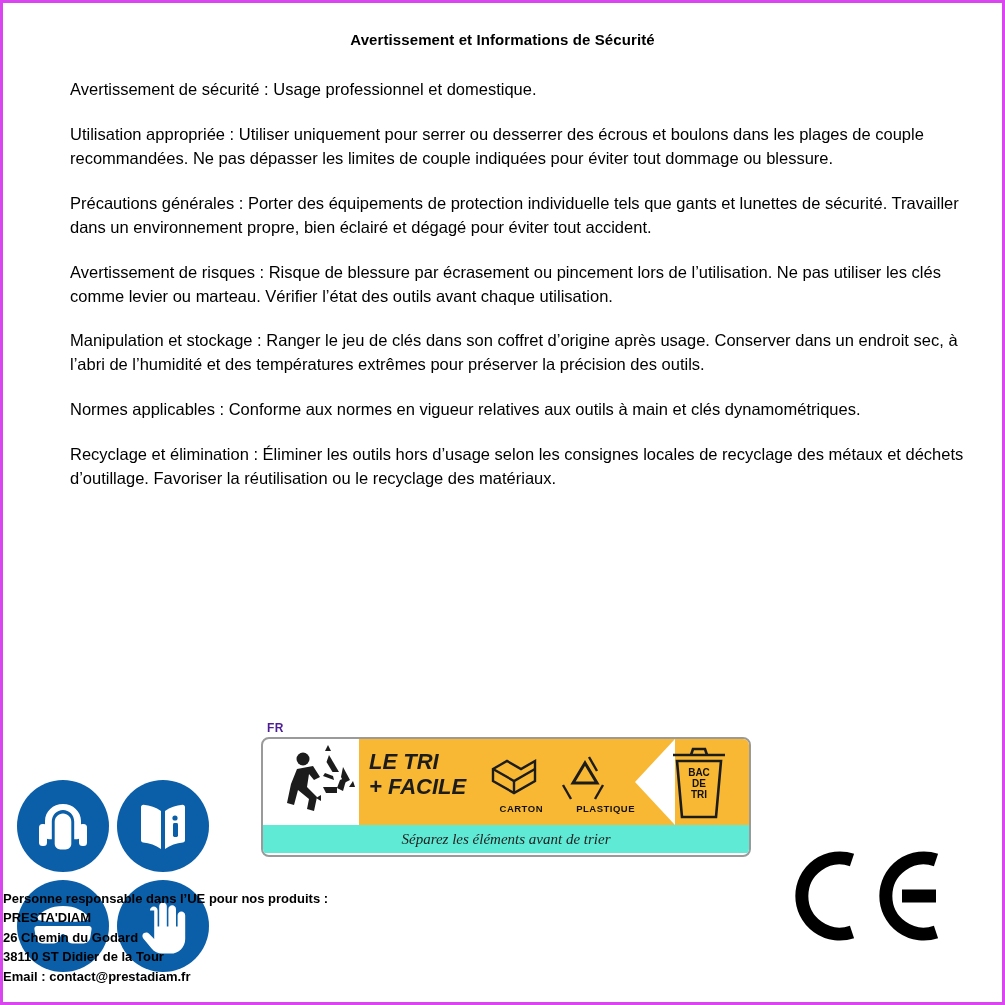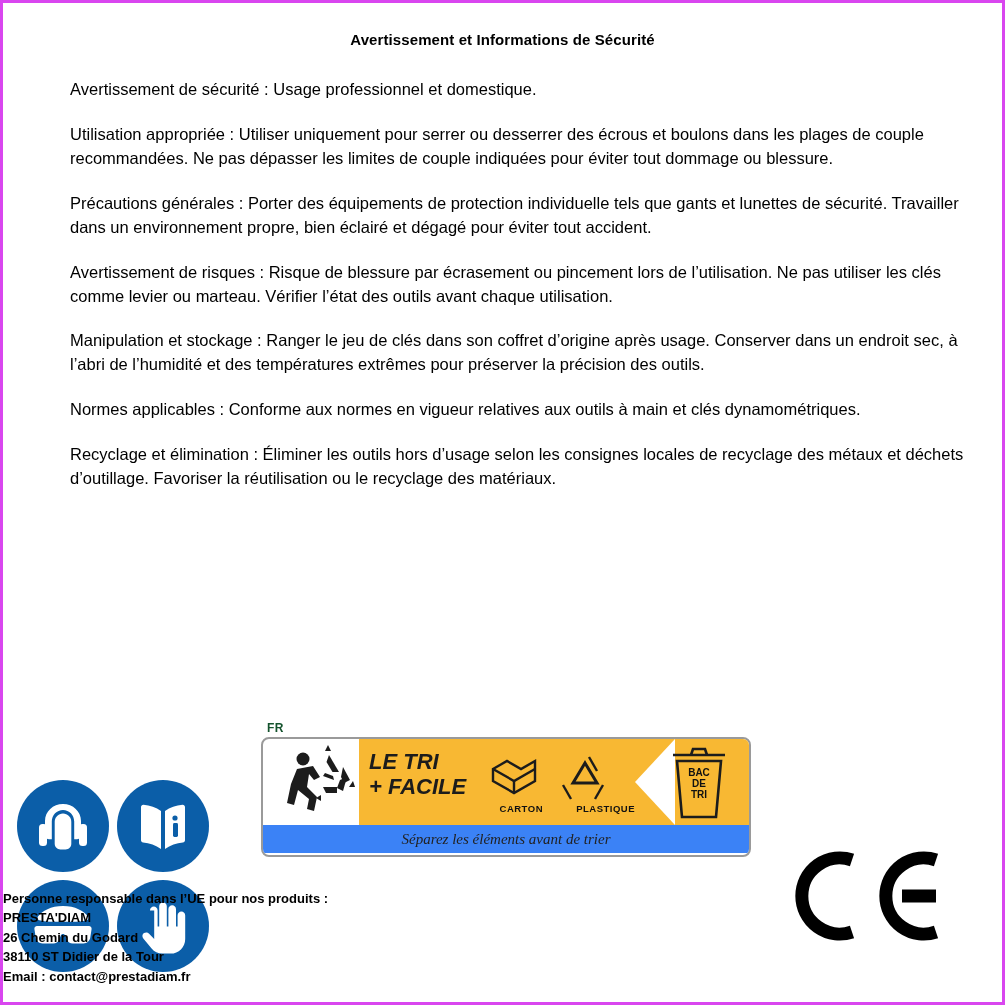--- a/index.html
+++ b/index.html
@@ -68,21 +68,21 @@
     top: 718px;
     width: 486px;
     height: 132px;
   }
   #triman .fr-tag {
     position: absolute;
     left: 6px;
     top: 0;
     font-size: 12px;
     font-weight: bold;
-    color: #14532d;
+    color: #4c1d95;
     letter-spacing: 0.5px;
   }
   #triman-box {
     position: absolute;
     left: 0;
     top: 16px;
     width: 486px;
     height: 116px;
     border: 2px solid #9a9a9a;
     border-radius: 8px;
@@ -161,21 +161,21 @@
     line-height: 1.12;
     color: #111;
     text-align: center;
   }
   .tri-footer {
     position: absolute;
     left: 0;
     top: 86px;
     width: 486px;
     height: 28px;
-    background: #3b82f6;
+    background: #5eead4;
     display: flex;
     align-items: center;
     justify-content: center;
   }
   .tri-footer span {
     font-family: "Liberation Serif", serif;
     font-style: italic;
     font-size: 15px;
     color: #222;
   }

